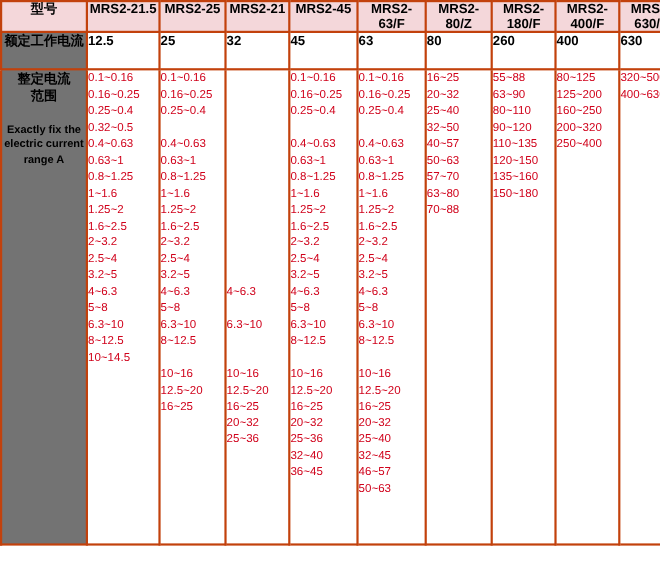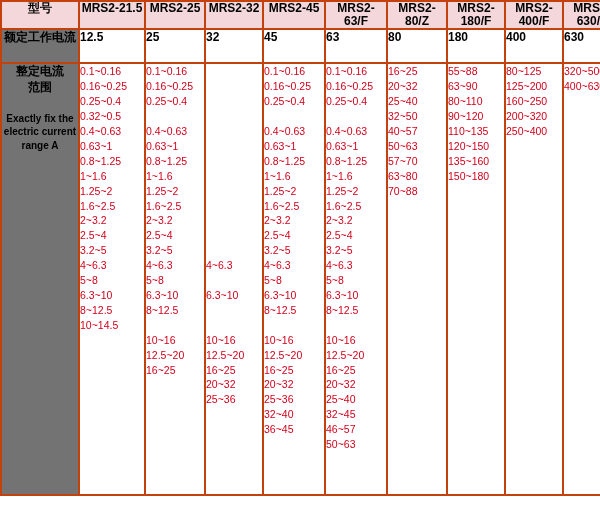--- a/index.html
+++ b/index.html
@@ -105,37 +105,37 @@
       <col class="c6">
       <col class="c7">
       <col class="c8">
       <col class="c9">
   </colgroup>
   <tbody>
     <tr>
       <td class="model-header-cell">型号</td>
       <td class="model-header-cell">MRS2-21.5</td>
       <td class="model-header-cell">MRS2-25</td>
-      <td class="model-header-cell">MRS2-32</td>
+      <td class="model-header-cell">MRS2-21</td>
       <td class="model-header-cell">MRS2-45</td>
       <td class="model-header-cell">MRS2-63/F</td>
       <td class="model-header-cell">MRS2-80/Z</td>
       <td class="model-header-cell">MRS2-180/F</td>
       <td class="model-header-cell">MRS2-400/F</td>
       <td class="model-header-cell">MRS2-630/F</td>
     </tr>
     <tr>
       <td class="row-label">额定工作电流</td>
       <td class="current-cell">12.5</td>
       <td class="current-cell">25</td>
       <td class="current-cell">32</td>
       <td class="current-cell">45</td>
       <td class="current-cell">63</td>
       <td class="current-cell">80</td>
-      <td class="current-cell">180</td>
+      <td class="current-cell">260</td>
       <td class="current-cell">400</td>
       <td class="current-cell">630</td>
     </tr>
     <tr>
       <td class="row-label range-label">
         <span class="cn">整定电流</span>
         <span class="cn">范围</span>
         <span class="en">Exactly fix the electric current range A</span>
       </td>
       <td class="range-cell">0.1~0.16

